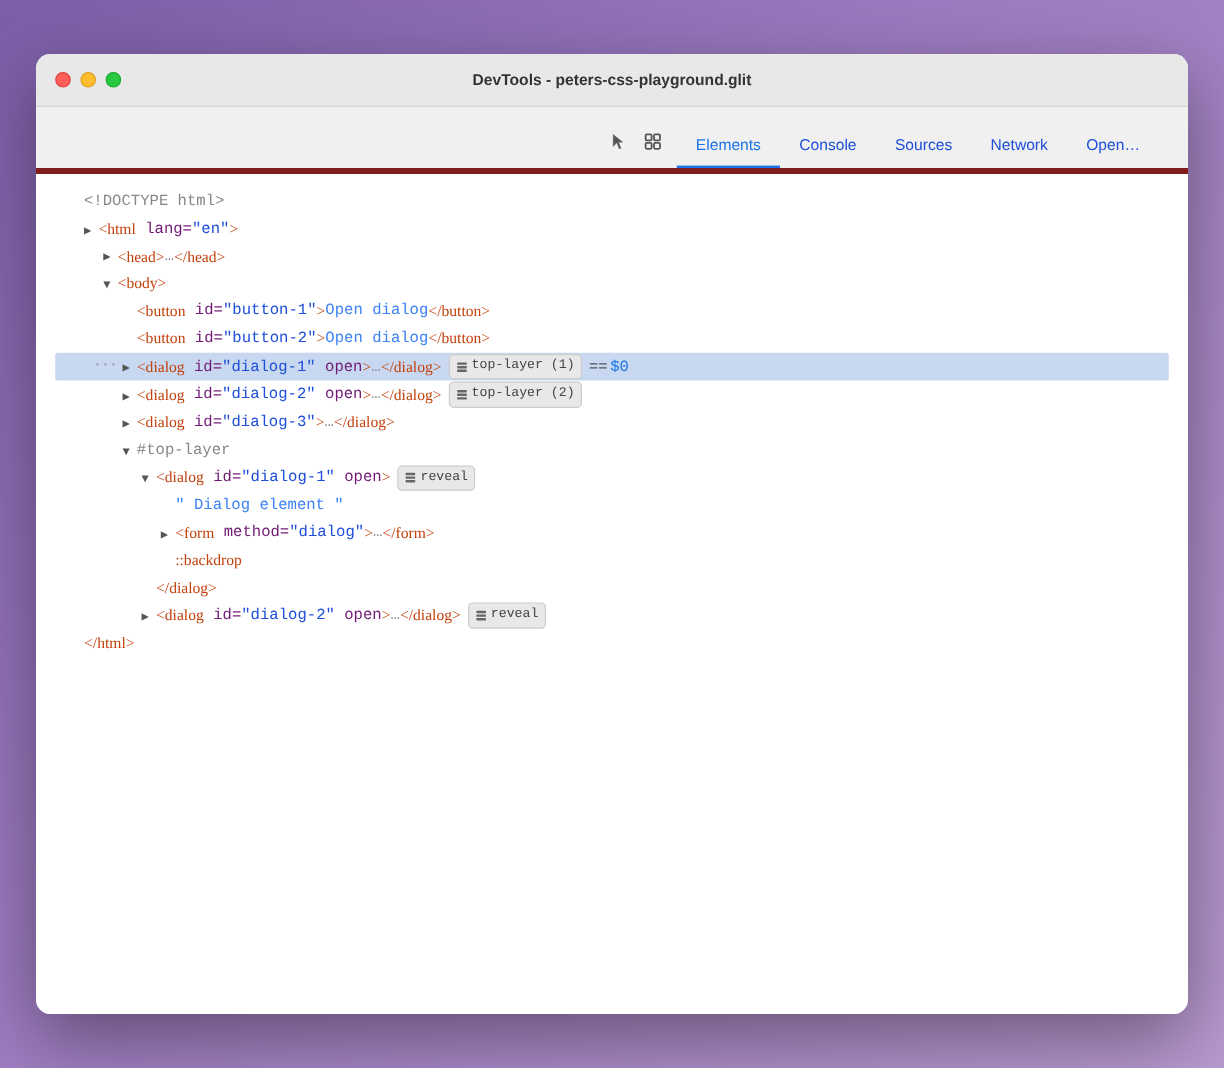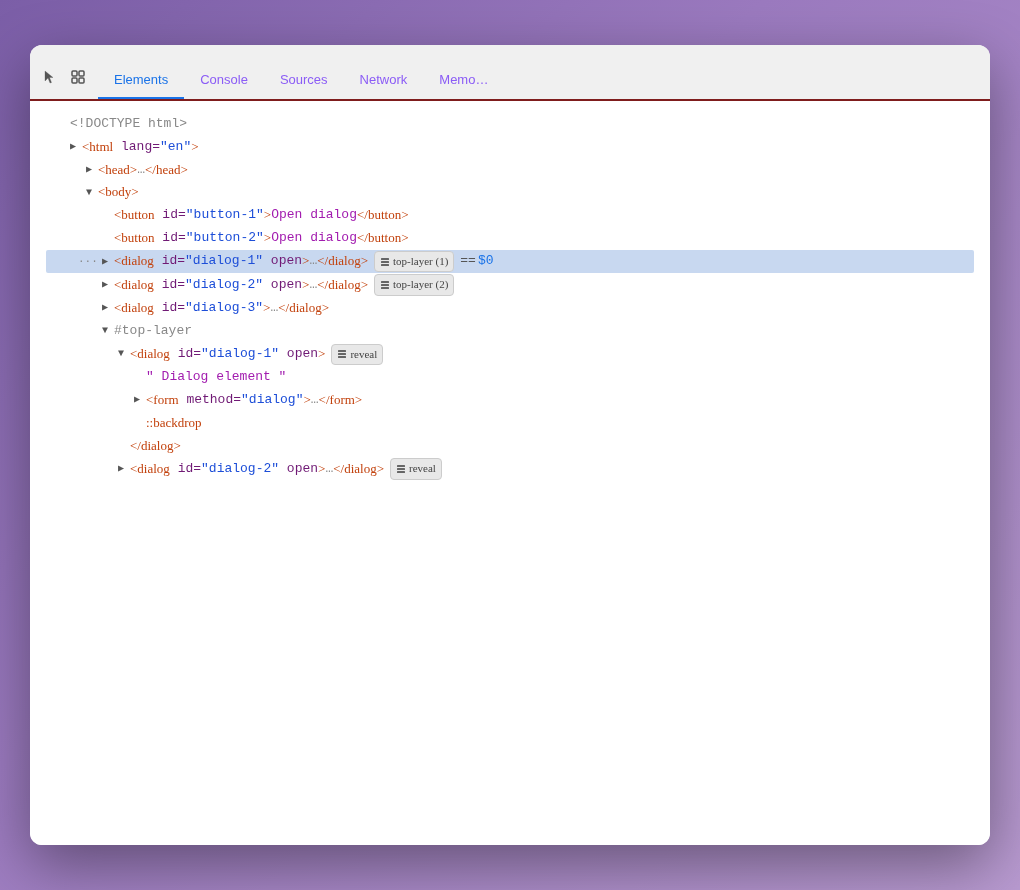--- a/index.html
+++ b/index.html
@@ -60,24 +60,25 @@
       font-size: 13px;
       font-weight: 600;
       color: #333;
     }
 
     
     .tab-bar {
       background: #f0f0f0;
       display: flex;
       align-items: flex-end;
-      padding: 0 8px;
-      border-bottom: 2px solid #7f1d1d;
+      padding: 0 24px;
+      border-bottom: 5px solid #7f1d1d;
       height: 56px;
       flex-shrink: 0;
+      justify-content: flex-end;
     }
 
     .tab-bar-icons {
       display: flex;
       align-items: center;
       gap: 4px;
       padding-bottom: 10px;
       margin-right: 8px;
     }
 
@@ -87,21 +88,21 @@
       display: flex;
       align-items: center;
       justify-content: center;
       cursor: pointer;
       color: #555;
     }
 
     .tab {
       padding: 8px 16px 10px;
       font-size: 13px;
-      color: #8b5cf6;
+      color: #1d4ed8;
       cursor: pointer;
       border-bottom: 2px solid transparent;
       white-space: nowrap;
       user-select: none;
     }
 
     .tab.active {
       color: #1a73e8;
       border-bottom: 2px solid #1a73e8;
       font-weight: 500;
@@ -134,50 +135,50 @@
     .line-dots {
       width: 24px;
       font-size: 11px;
       color: #888;
       flex-shrink: 0;
     }
 
     .line-content {
       flex: 1;
       display: flex;
-      align-items: center;
+      align-items: flex-end;
       flex-wrap: nowrap;
     }
 
     
     .c-gray { color: #888888; }
     .c-purple { color: #c2410c; font-family: Liberation Serif, serif; }
     .c-orange { color: #701a75; }
     .c-blue { color: #1d4ed8; }
-    .c-black { color: #a21caf; }
+    .c-black { color: #3b82f6; }
 
     .triangle {
       display: inline-block;
       width: 12px;
       font-size: 10px;
       cursor: pointer;
       color: #555;
     }
 
     .badge {
       display: inline-flex;
       align-items: center;
       background: #e8e8e8;
       border: 1px solid #ccc;
       border-radius: 4px;
       padding: 1px 5px;
       font-size: 11px;
       color: #444;
       margin-left: 6px;
-      font-family: Liberation Serif, serif;
+      font-family: Liberation Mono, monospace;
       white-space: nowrap;
     }
 
     .badge-icon {
       display: inline-flex;
       align-items: center;
       margin-right: 3px;
     }
 
     .equals-badge {
@@ -195,20 +196,28 @@
     .indent-1 { padding-left: 16px; }
     .indent-2 { padding-left: 32px; }
     .indent-3 { padding-left: 48px; }
     .indent-4 { padding-left: 64px; }
   </style>
 </head>
 <body>
 
 <div class="window">
 
+  <div class="title-bar">
+    <div class="traffic-lights">
+      <div class="traffic-light close"></div>
+      <div class="traffic-light minimize"></div>
+      <div class="traffic-light maximize"></div>
+    </div>
+    <div class="title-text">DevTools - peters-css-playground.glit</div>
+  </div>
 
   <div class="tab-bar">
     <div class="tab-bar-icons">
       <div class="tab-icon">
         <svg width="16" height="16" viewBox="0 0 16 16" fill="none">
           <path d="M3 2L3 12L6 9L8 14L9.5 13.5L7.5 8.5L11 8.5L3 2Z" fill="#555" stroke="#555" stroke-width="0.3"></path>
         </svg>
       </div>
       <div class="tab-icon">
         <svg width="16" height="16" viewBox="0 0 16 16" fill="none">
@@ -225,21 +234,21 @@
     <div class="tab">
       <span>Console</span>
     </div>
     <div class="tab">
       <span>Sources</span>
     </div>
     <div class="tab">
       <span>Network</span>
     </div>
     <div class="tab">
-      <span>Memo…</span>
+      <span>Open…</span>
     </div>
   </div>
 
   <div class="content">
 
     <div class="code-line">
       <span class="line-dots"></span>
       <div class="line-content">
         <span class="c-gray">&lt;!DOCTYPE html&gt;</span>
       </div>
@@ -439,15 +448,21 @@
               <rect x="1" y="4" width="8" height="2" rx="0.5" fill="#666"></rect>
               <rect x="1" y="7" width="8" height="2" rx="0.5" fill="#666"></rect>
             </svg>
           </span>
           <span>reveal</span>
         </span>
       </div>
     </div>
 
 
+    <div class="code-line">
+      <span class="line-dots"></span>
+      <div class="line-content">
+        <span class="c-purple">&lt;/html&gt;</span>
+      </div>
+    </div>
 
   </div>
 </div>
 
 </body></html>

